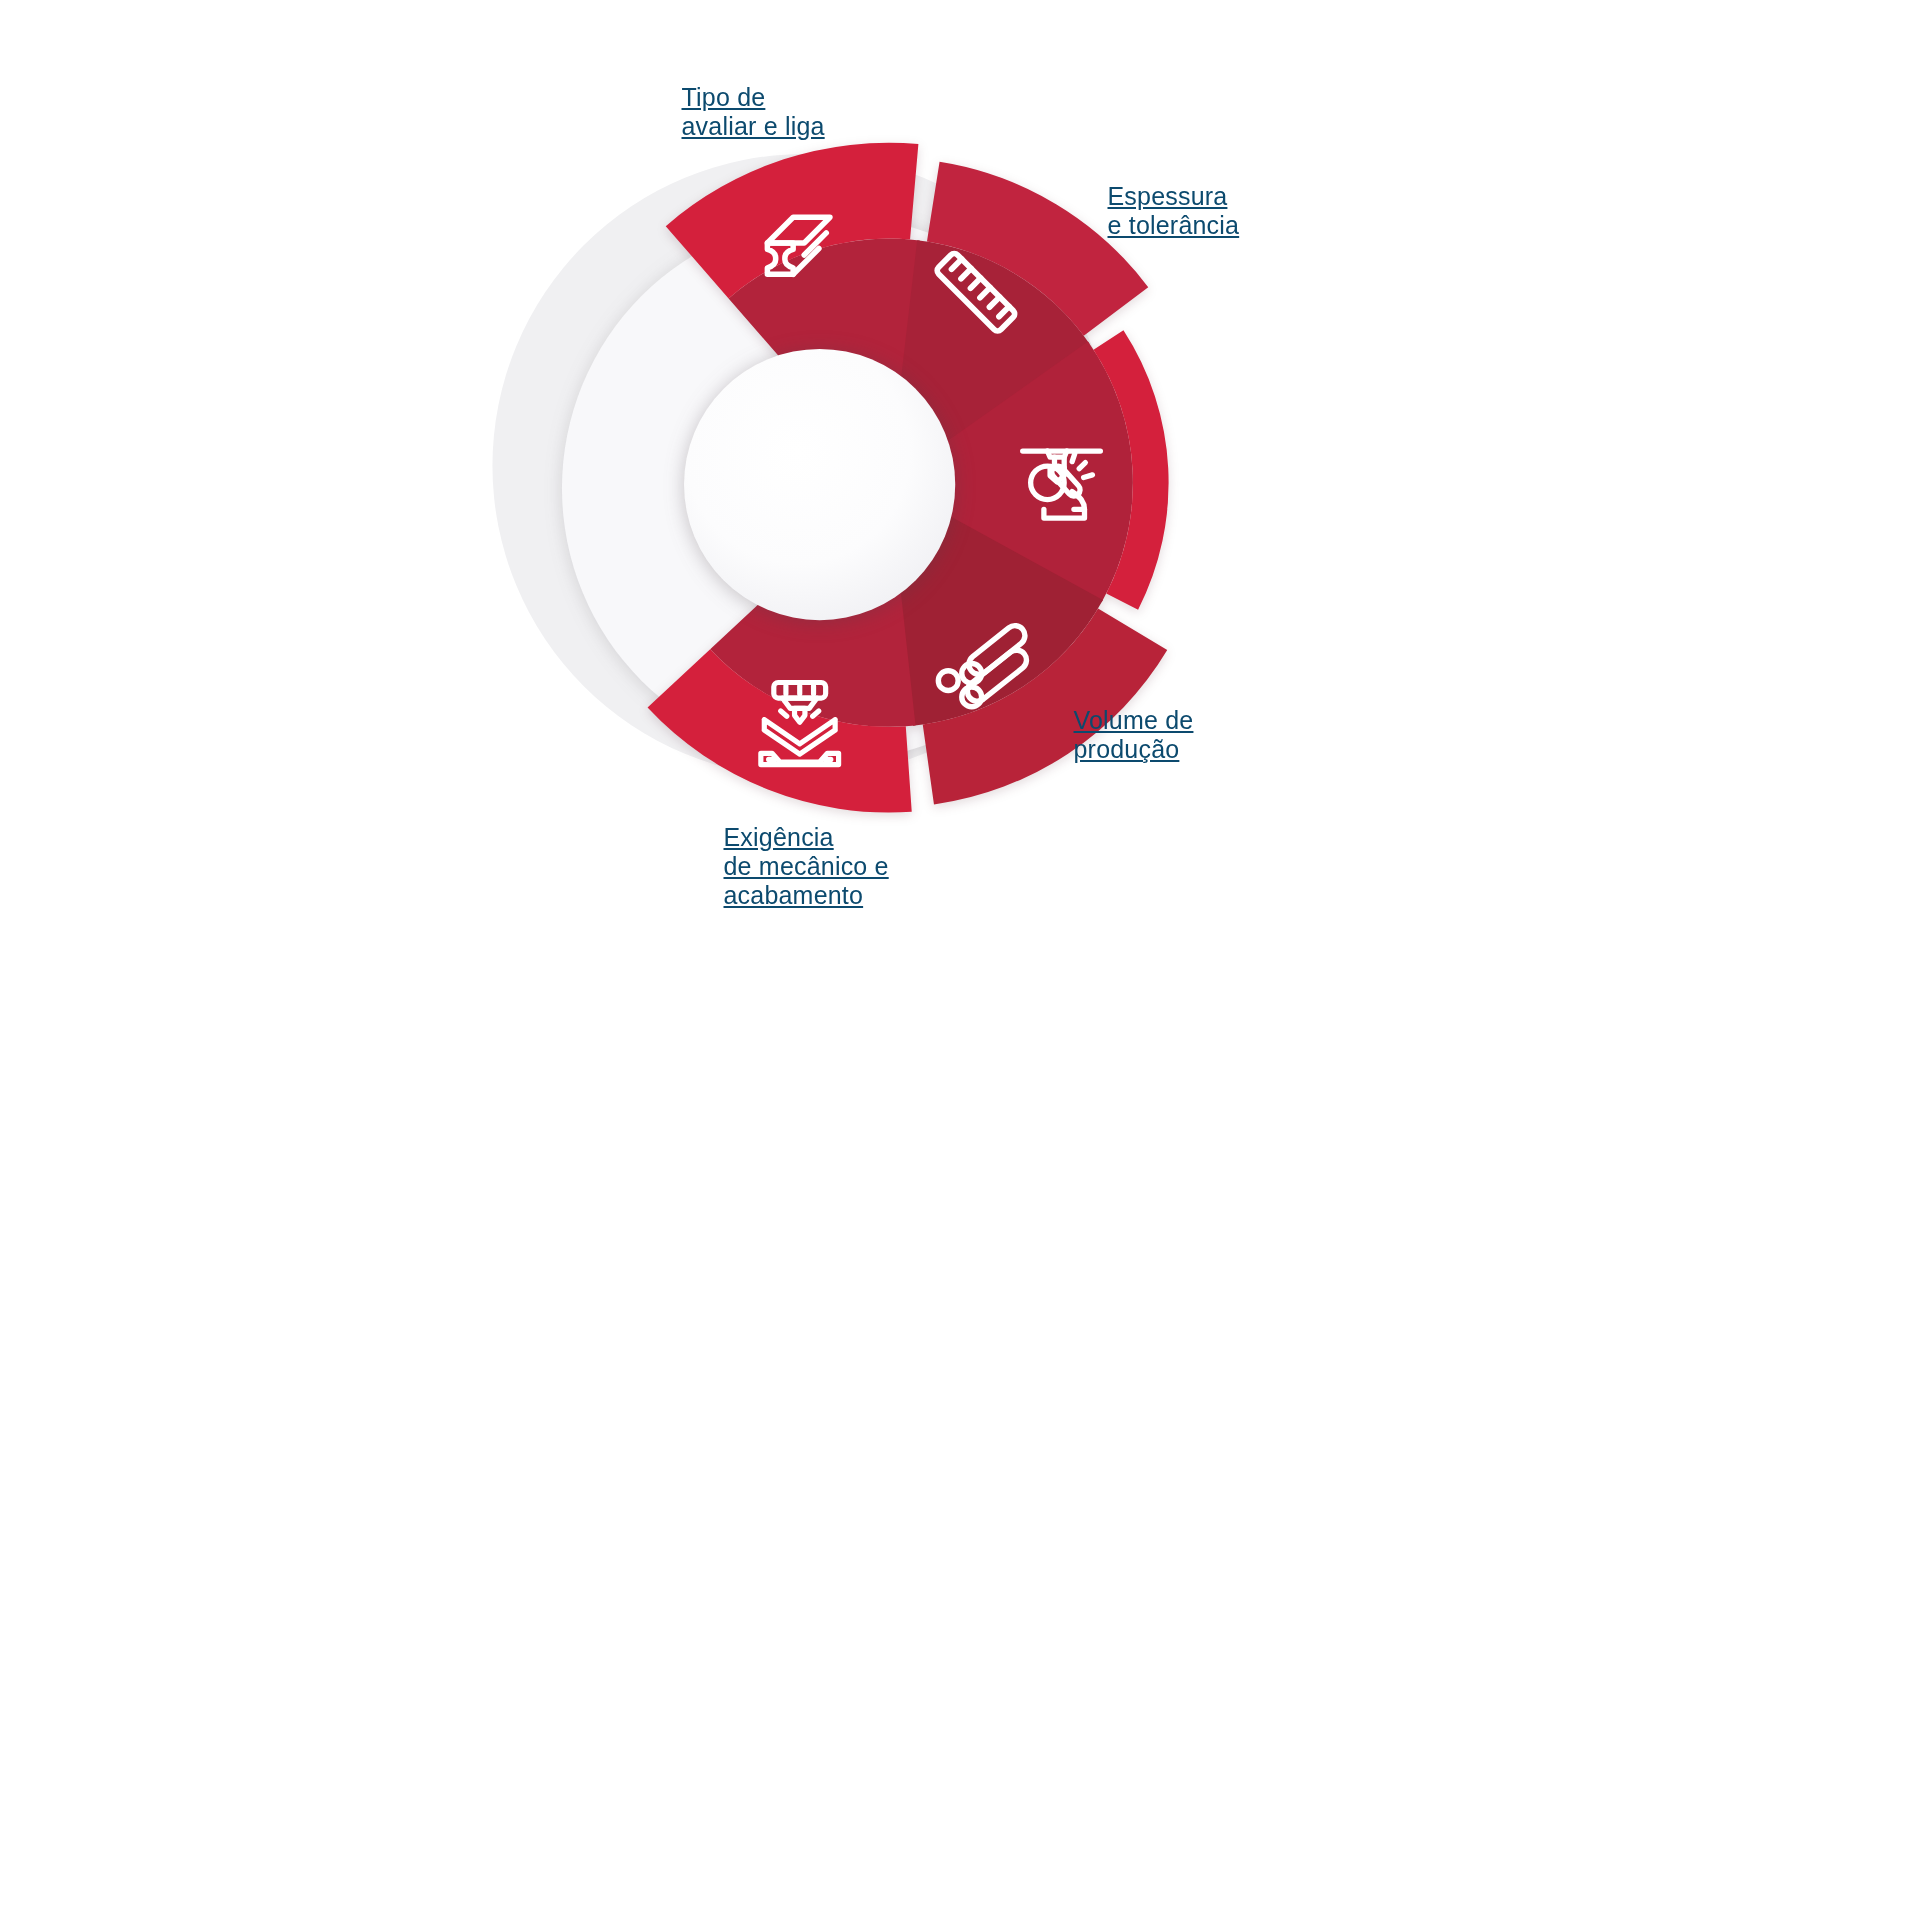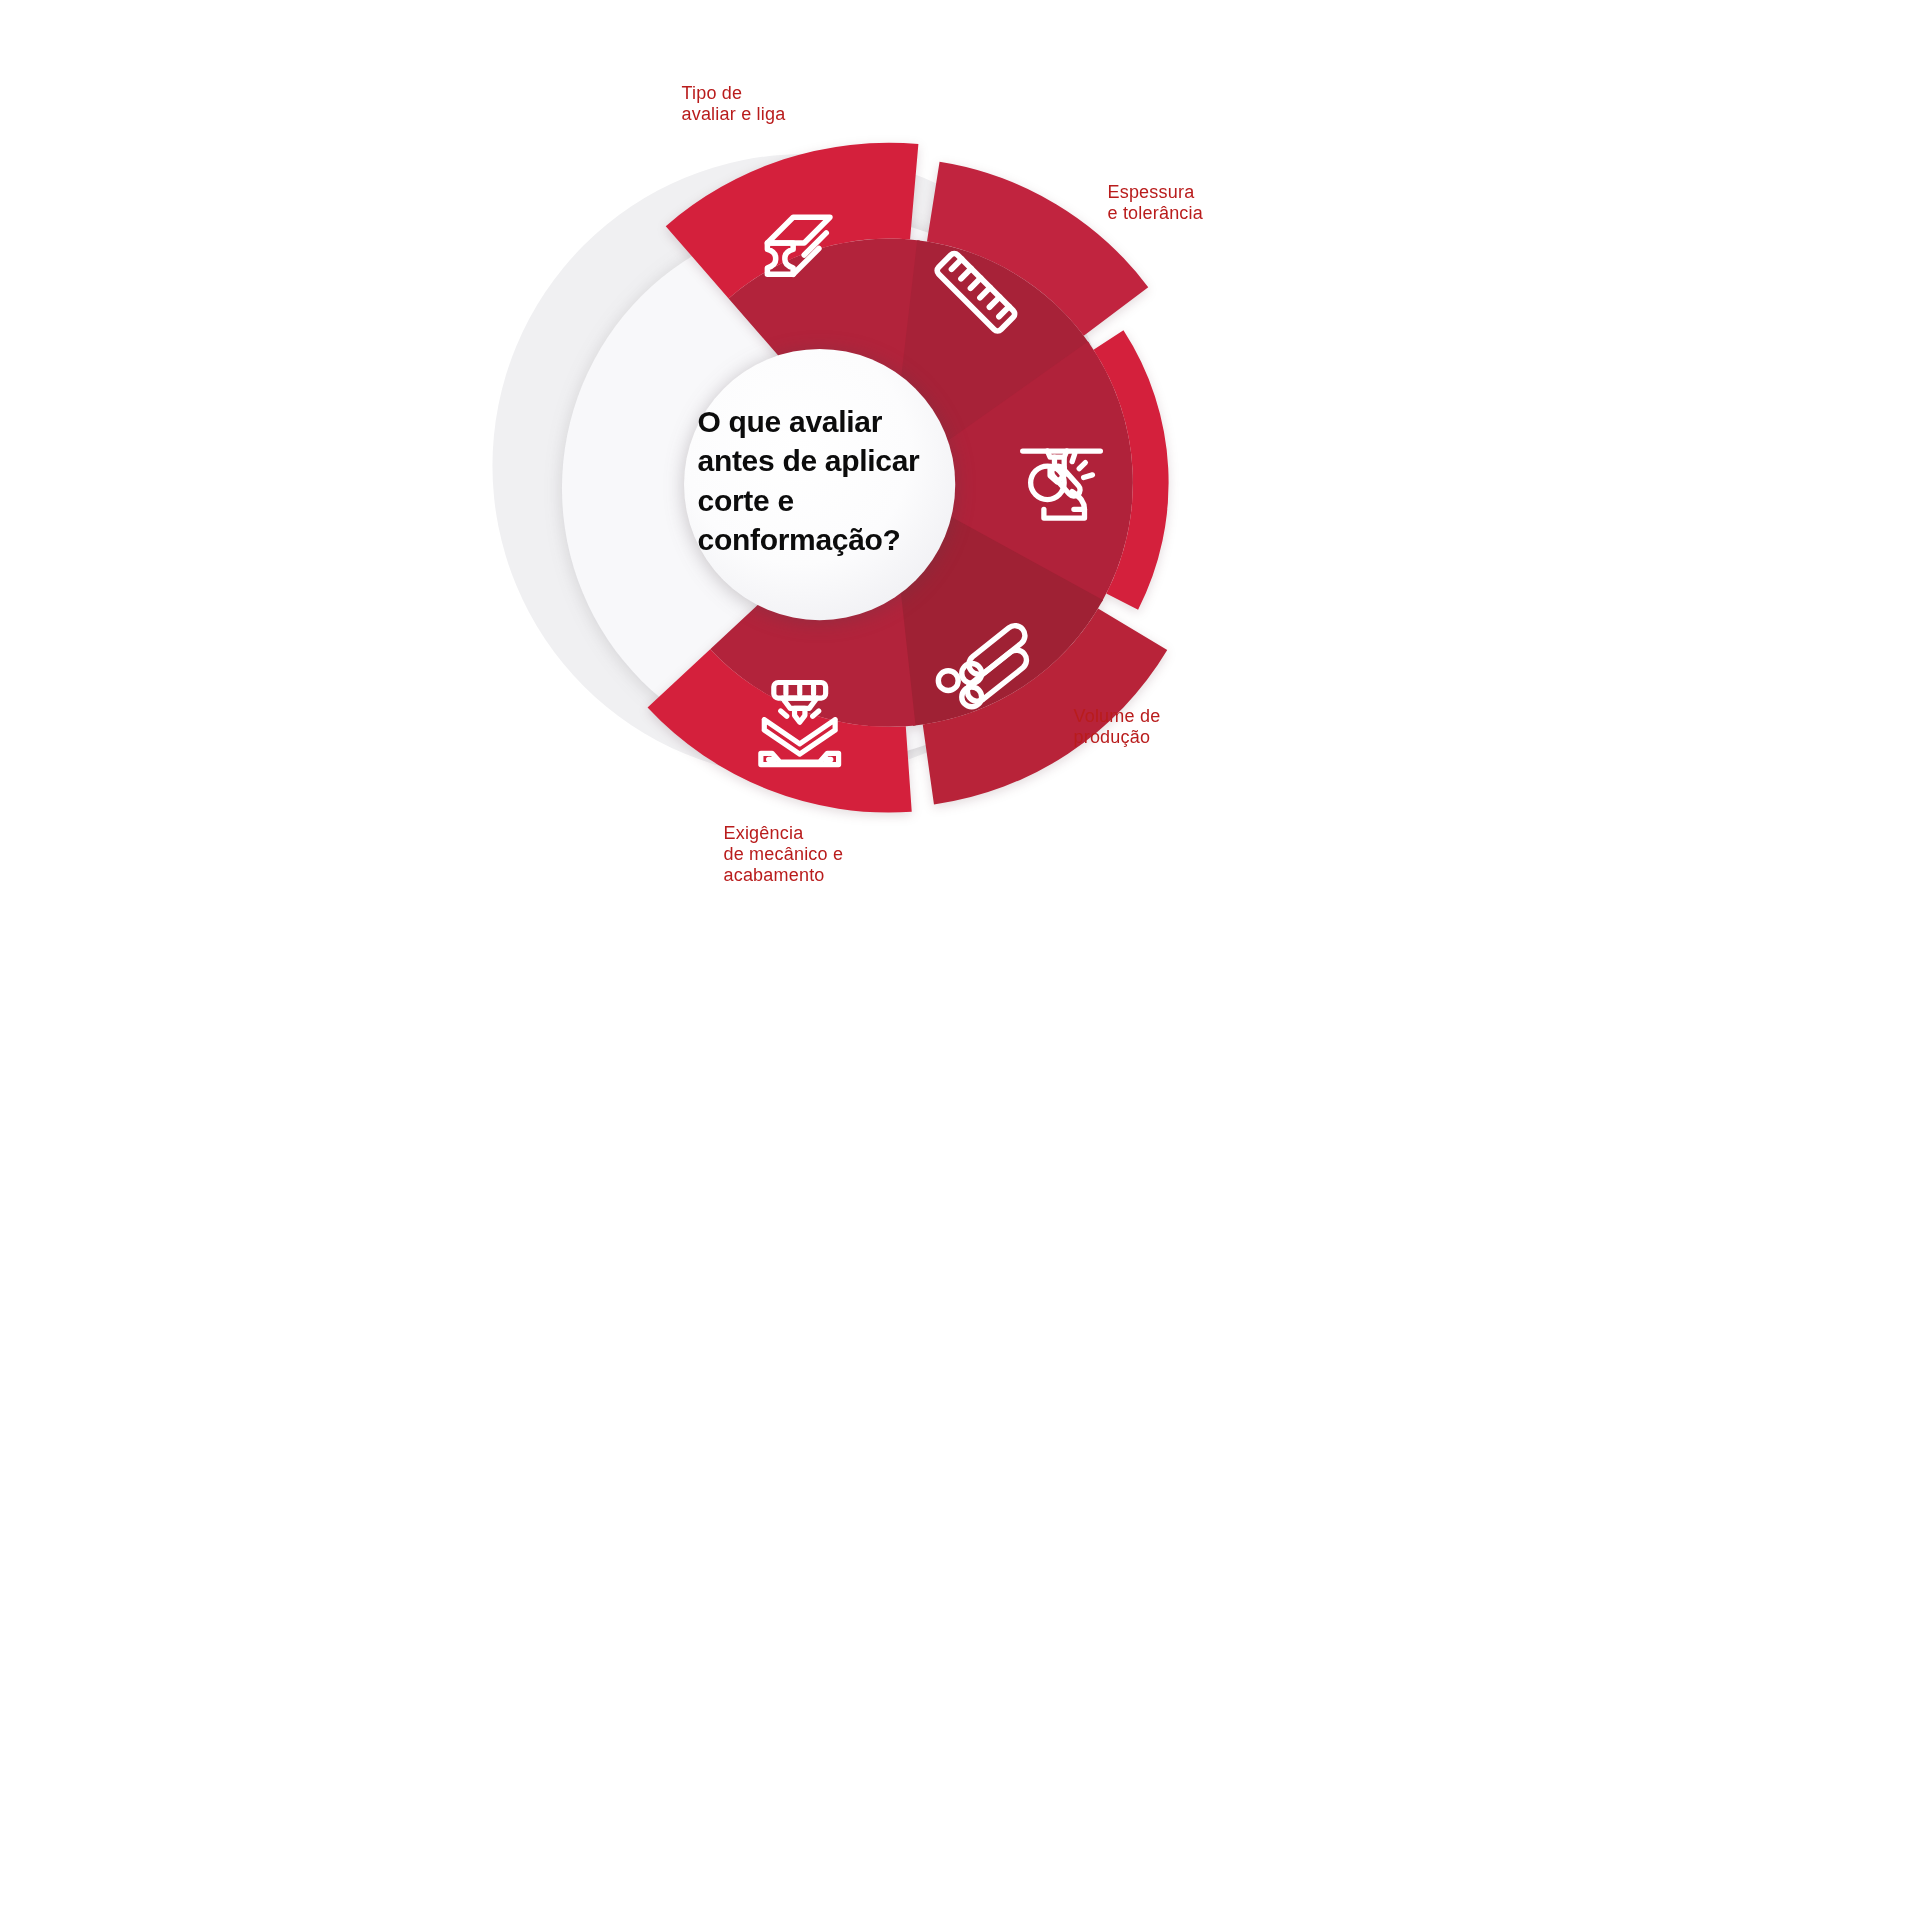--- a/index.html
+++ b/index.html
@@ -11,25 +11,26 @@
     background:#ffffff;
     font-family:"Liberation Sans", sans-serif;
   }
   .stage svg{position:absolute;inset:0;width:100%;height:100%;}
   .disc-inner{filter:drop-shadow(0 6px 22px rgba(80,70,80,0.18));}
   .wedges{filter:drop-shadow(0 8px 14px rgba(60,10,20,0.15));}
   .center-circle{filter:drop-shadow(0 6px 26px rgba(80,65,75,0.30));}
   .icon{stroke:#ffffff;stroke-width:6;fill:none;stroke-linecap:round;stroke-linejoin:round;}
   .label{
     position:absolute;
-    color:#b91c1c;
-    font-size:18px;
+    color:#0c4a6e;
+    font-size:25px;
     line-height:1.16;
     letter-spacing:0.2px;
     white-space:nowrap;
+    text-decoration:underline;
   }
   .label span{display:block;}
   .title{
     position:absolute;
     color:#0c0c0c;
     font-size:30px;
     font-weight:800;
     line-height:1.31;
     letter-spacing:-0.3px;
     white-space:nowrap;
@@ -124,26 +125,20 @@
         <path d="M-15,-8 l-7,-6 M15,-8 l7,-6"></path>
         <path d="M-41,-4 L0,24 L41,-4 M-41,8 L0,36 L41,8 M-41,-4 v12 M41,-4 v12"></path>
         <path d="M-45,48 h90 v-13 h-13 l-9,10 h-46 l-9,-10 h-13 Z"></path>
         <path d="M-36,42 h7 M29,42 h7"></path>
       </g>
     </g>
 
     <circle id="center-circle" class="center-circle" fill="url(#gcc)" cx="901" cy="1290" r="361"></circle>
   </svg>
 
-  <div class="title pos-title">
-    <span>O que avaliar</span>
-    <span>antes de aplicar</span>
-    <span>corte e</span>
-    <span>conformação?</span>
-  </div>
 
   <div class="label pos-tipo">
     <span>Tipo de</span>
     <span>avaliar e liga</span>
   </div>
 
   <div class="label pos-espessura">
     <span>Espessura</span>
     <span>e tolerância</span>
   </div>

